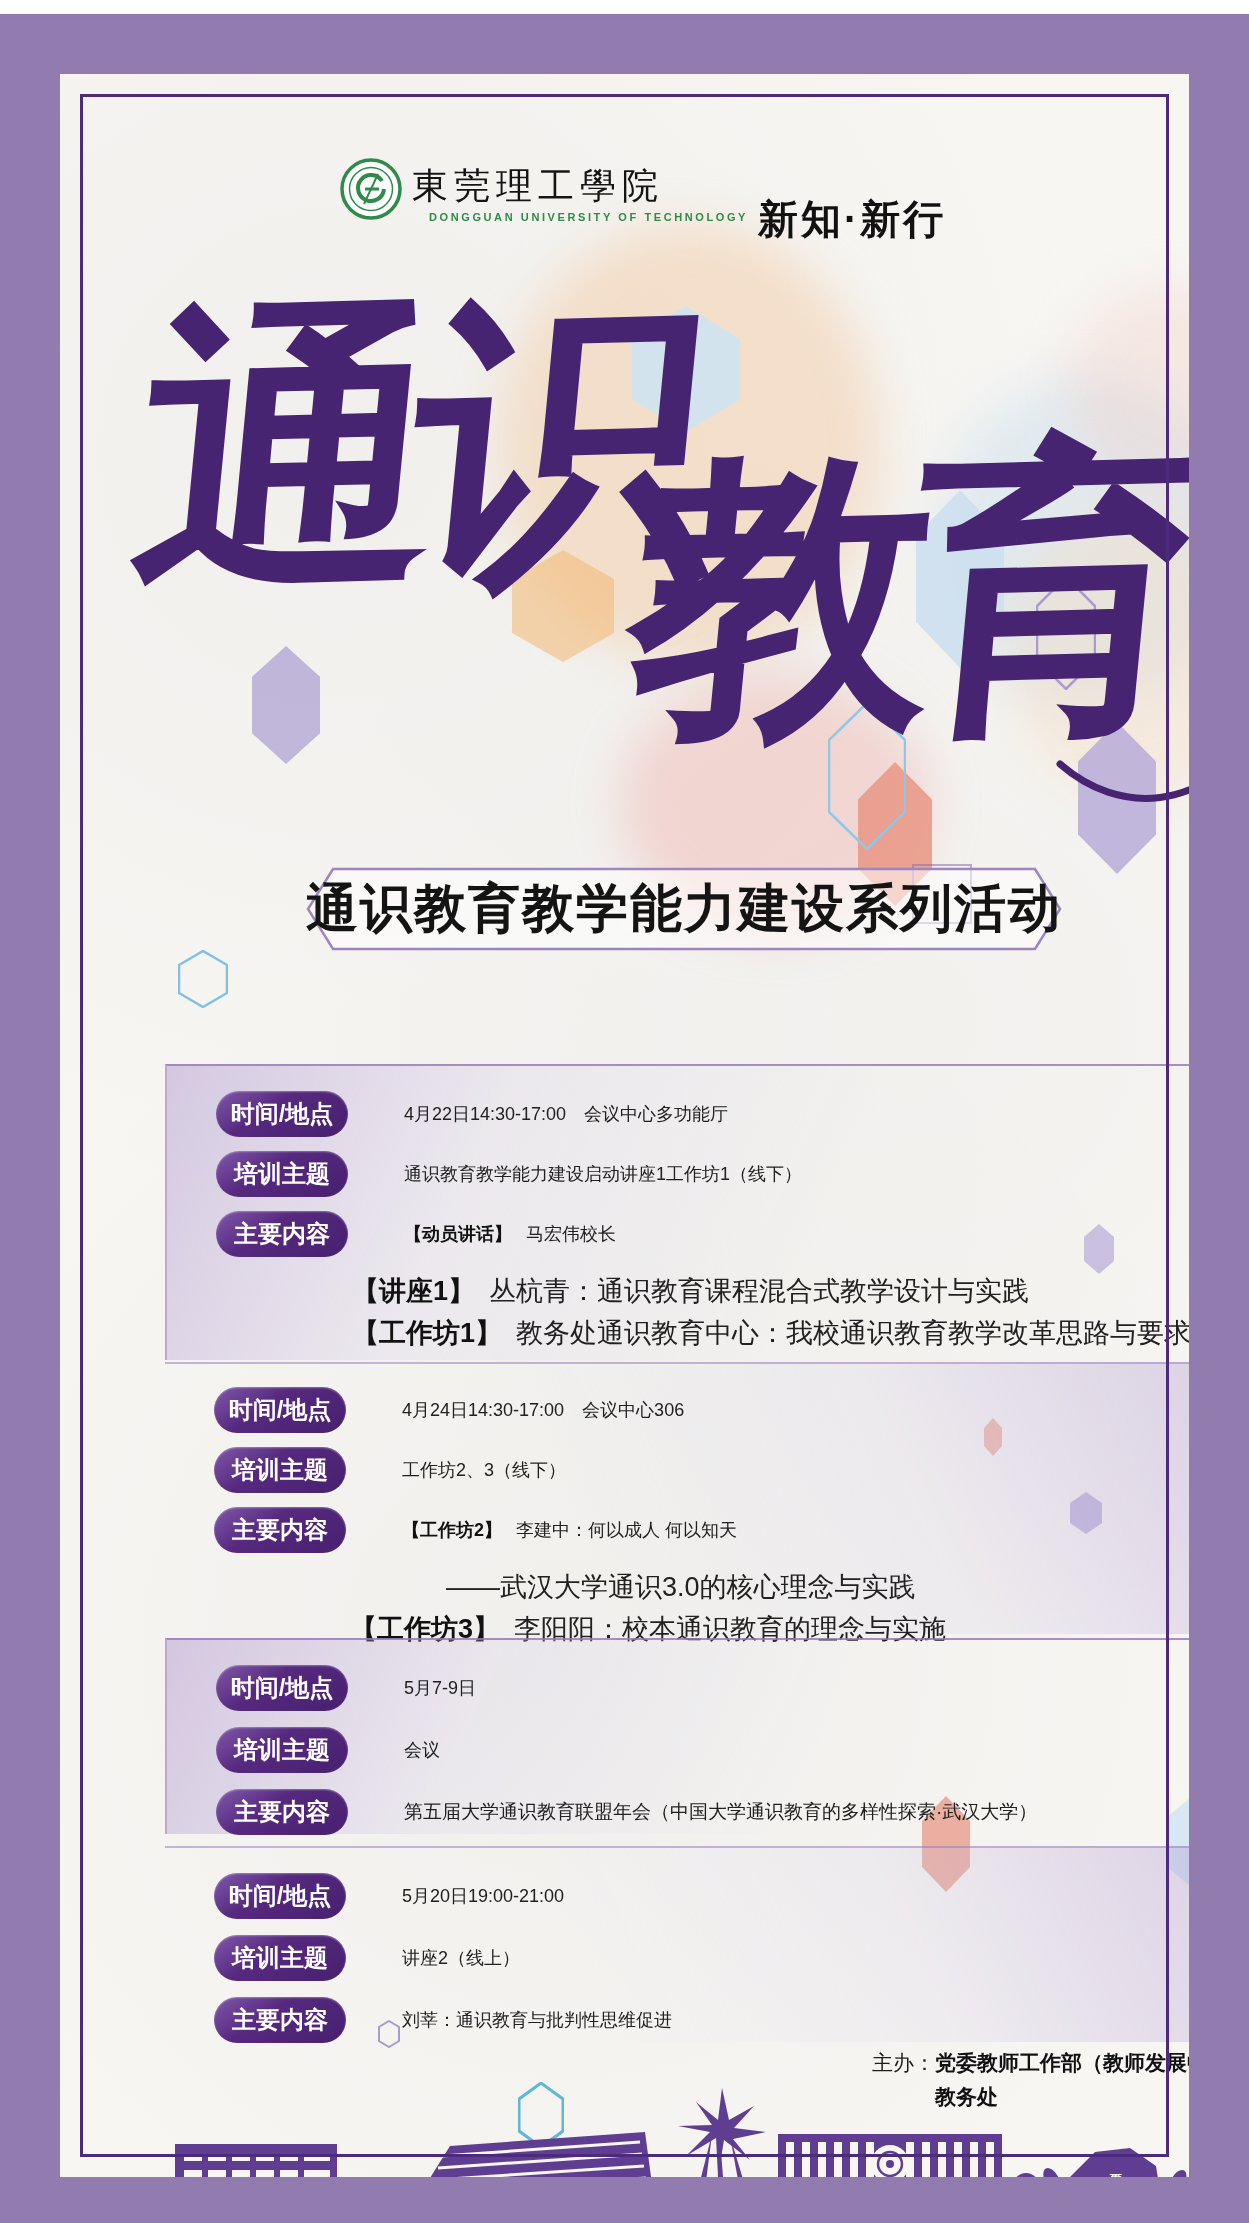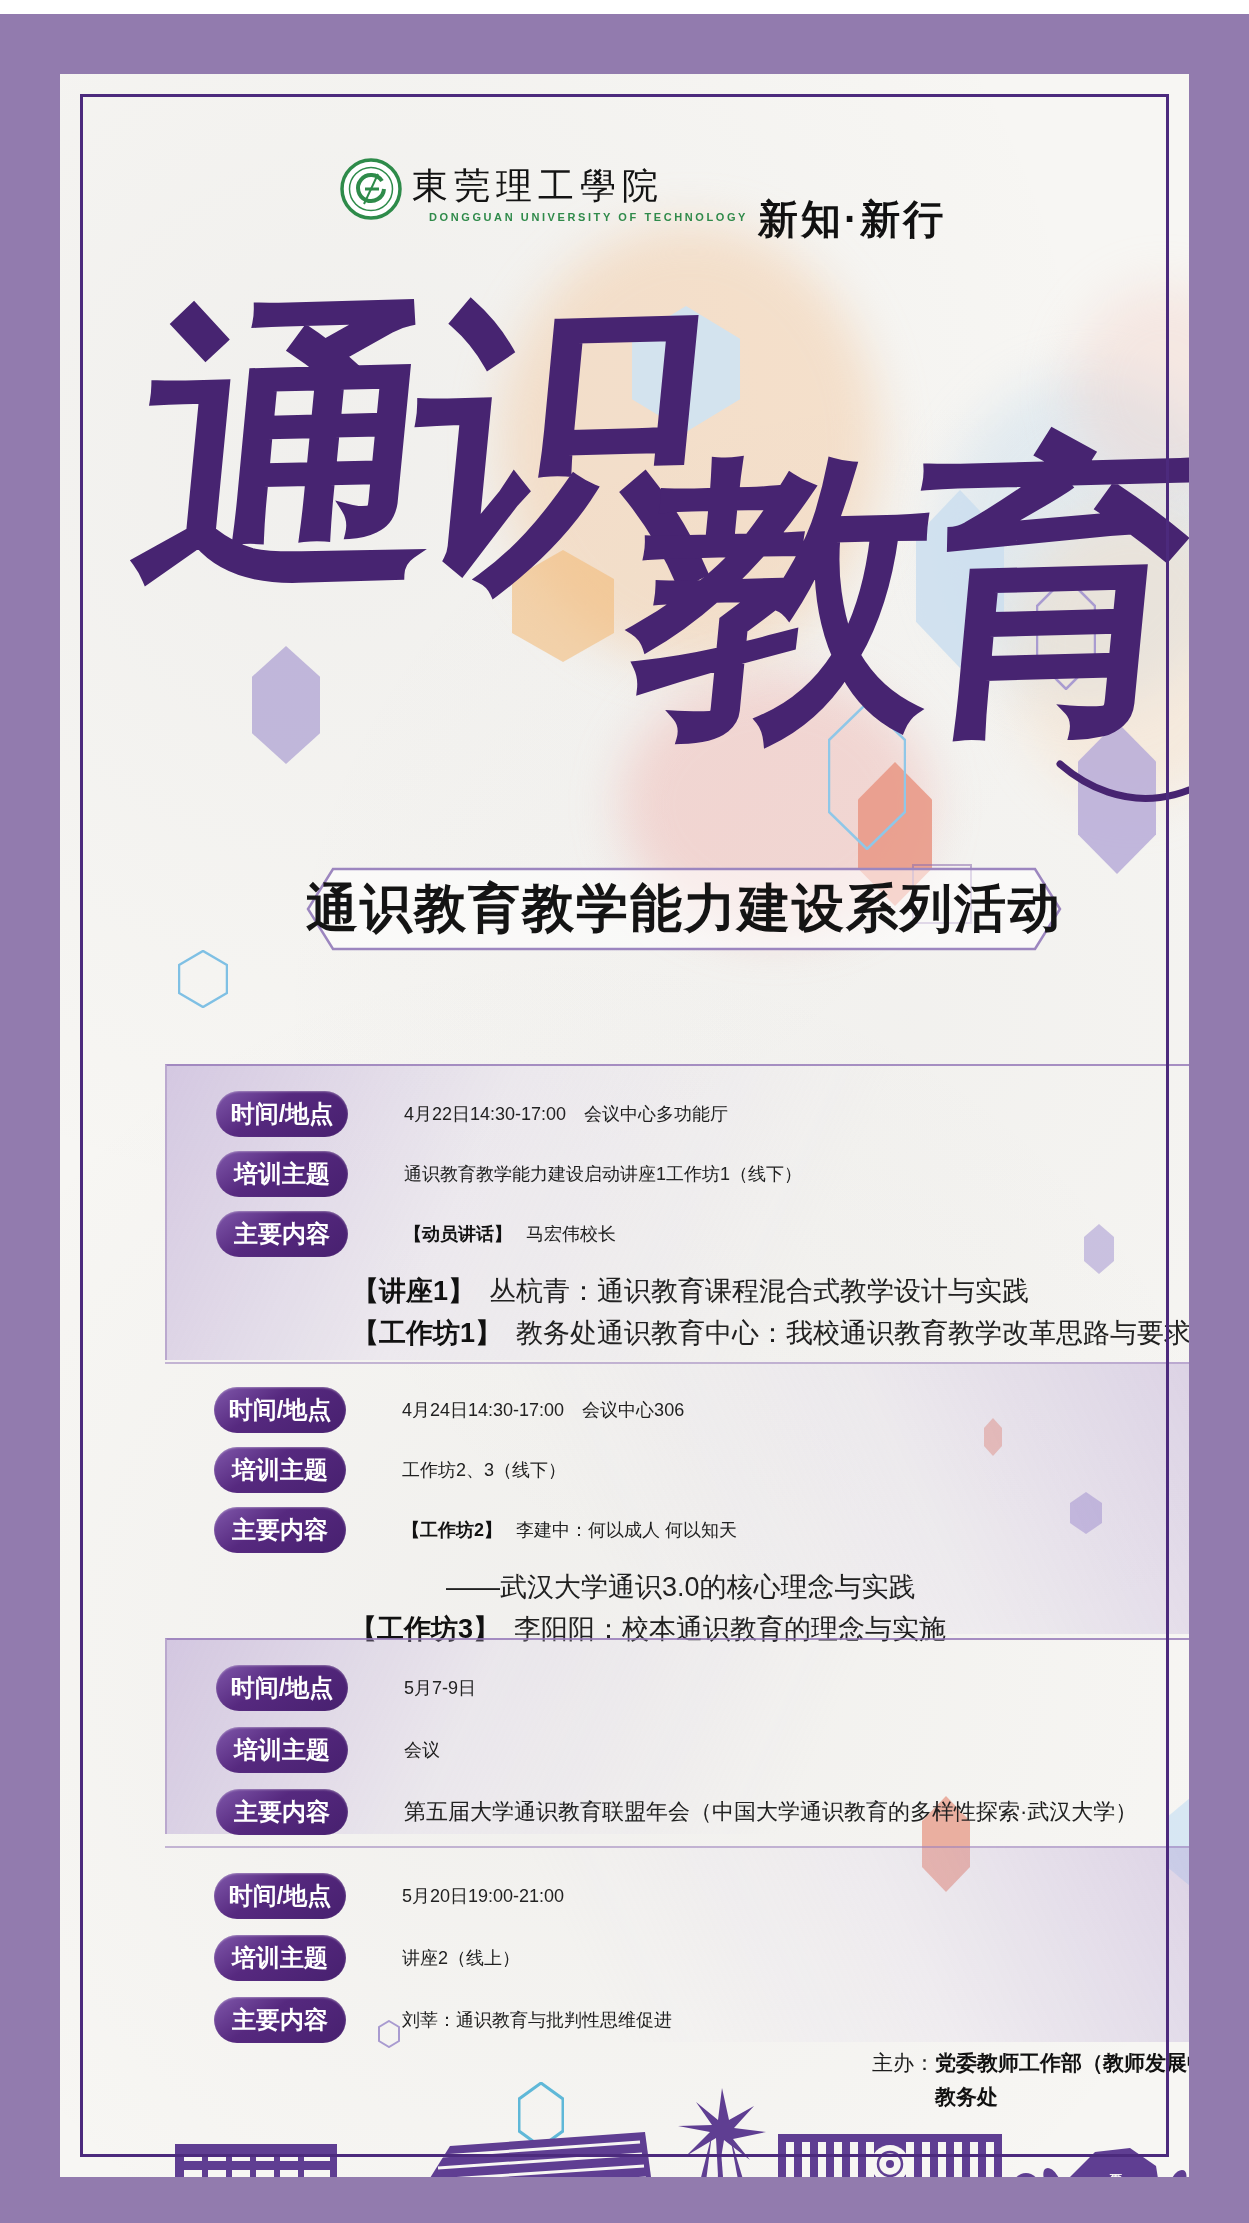--- a/index.html
+++ b/index.html
@@ -51,21 +51,21 @@
       border-top:2px solid rgba(147,118,183,.8);border-left:2px solid rgba(147,118,183,.6);}
   .s4{top:1772px;height:196px;padding-top:24px;
       background:linear-gradient(245deg,rgba(171,146,205,.35),rgba(214,203,231,.2) 30%,rgba(255,255,255,0) 60%);
       border-top:2px solid rgba(147,118,183,.5);border-right:2px solid rgba(147,118,183,.4);}
   .row{display:flex;align-items:center;height:48px;margin:0 0 12px 49px;gap:38px;}
   .s3 .row,.s4 .row{margin-bottom:14px;}
   .badge{flex:0 0 132px;height:46px;border-radius:24px;display:flex;align-items:center;justify-content:center;
      background:linear-gradient(145deg,#8058ab 0%,#56297f 40%,#47206f 100%);
      color:#fff;font-size:24px;font-weight:bold;box-shadow:inset 0 1px 2px rgba(255,255,255,.35);}
   .rtxt{margin-left:18px;font-size:18px;color:#212121;white-space:nowrap;}
-  .rtxt.small{font-size:22px;}
+  .rtxt.small{font-size:19px;}
   .lbl{font-weight:bold;color:#111;margin-right:14px;}
   .xline{height:42px;line-height:42px;margin-left:185px;font-size:27px;color:#212121;white-space:nowrap;}
   .xline.cont{margin-left:281px;}
 
   
   .footer{position:absolute;left:812px;top:1972px;font-size:21px;line-height:34px;color:#1c1c1c;z-index:3;white-space:nowrap;}
   .footer .val{font-weight:bold;color:#111;}
   .footer .indent{padding-left:63px;}
 
   

